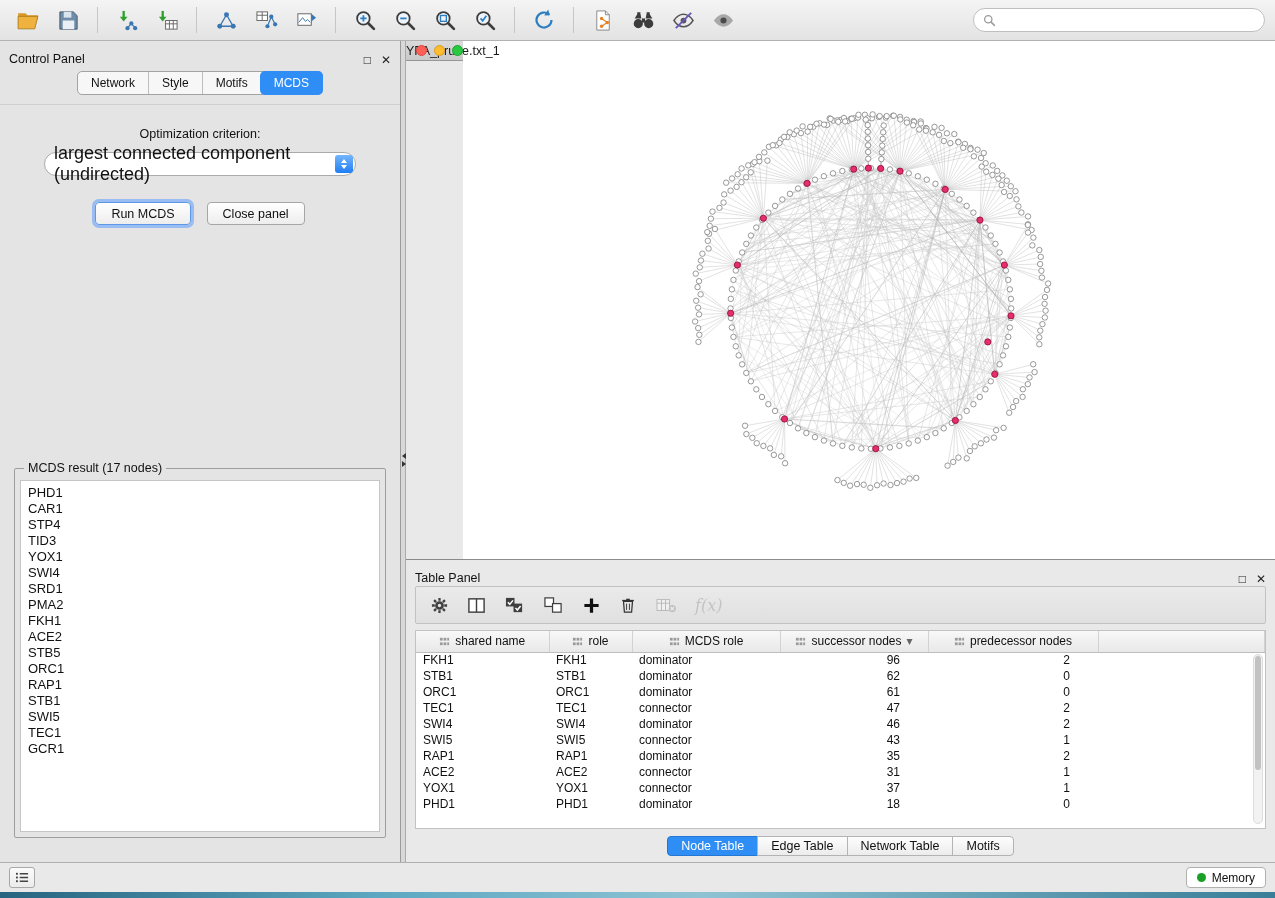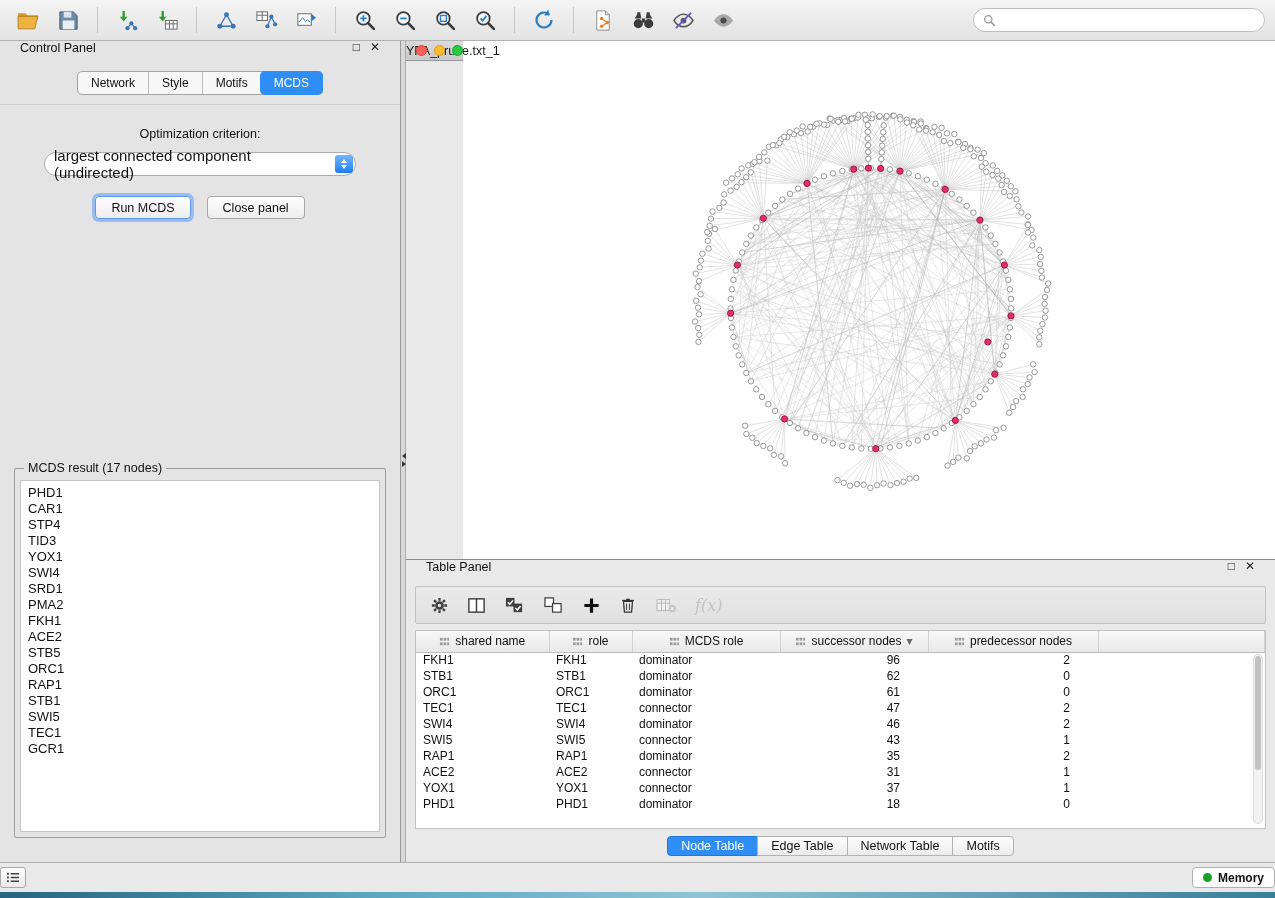--- a/index.html
+++ b/index.html
@@ -12,36 +12,36 @@
   .tb-btn { width:36px; height:32px; display:flex; align-items:center; justify-content:center; border-radius:4px; cursor:pointer; }
   .tb-sep { width:1px; height:26px; background:#c6c6c6; margin:0 7px; flex:none; }
   .search-box { margin-left:auto; width:292px; height:24px; background:#fff; border:1px solid #bfbfbf; border-radius:12px; display:flex; align-items:center; padding:0 9px; gap:6px; }
   .search-box input { border:none; outline:none; flex:1; font-size:12px; font-family:inherit; background:transparent; }
 
   
   .main { flex:1; display:flex; min-height:0; }
 
   
   .control-panel { width:401px; flex:none; background:#e4e4e4; border-right:1px solid #9a9a9a; display:flex; flex-direction:column; }
-  .panel-header { height:25px; display:flex; align-items:flex-start; padding:0 20px; font-size:12.5px; flex:none;gap:24px; }
+  .panel-header { height:25px; display:flex; align-items:flex-end; padding:0 9px; font-size:12.5px; flex:none;gap:24px; }
   .win-btns { margin-left:auto; display:flex; gap:10px; }
   .win-btn { font-size:12px; color:#222; cursor:pointer; line-height:1; }
   .cp-tabs { display:flex; justify-content:center; padding:5px 8px 9px; border-bottom:1px solid #cfcfcf; flex:none; }
   .seg { display:flex; background:#f7f7f7; border:1px solid #a3a3a3; border-radius:5px; }
   .seg-item { padding:4px 13px; font-size:12px; border-left:1px solid #bdbdbd; cursor:pointer; }
   .seg-item:first-child { border-left:none; }
   .seg-item.active { background:#2e8ef5; color:#fff; border-radius:5px; margin:-1px; border-left:none; padding:5px 14px; }
   .cp-content { display:flex; flex-direction:column; align-items:center; padding-top:22px; flex:none; }
   .opt-label { font-size:12.5px; margin-bottom:11px; }
-  .select { width:312px; height:24px; background:#fff; border:1px solid #ababab; border-radius:12px; position:relative; display:flex; align-items:center; padding:0 26px 0 9px; font-size:15px; cursor:pointer; }
+  .select { width:312px; height:24px; background:#fff; border:1px solid #ababab; border-radius:12px; position:relative; display:flex; align-items:center; padding:0 26px 0 9px; font-size:18px; cursor:pointer; }
   .select .stepper { position:absolute; right:2px; top:2px; width:18px; height:18px; border-radius:3px; background:linear-gradient(#74b6fb,#1f7ef2); display:flex; flex-direction:column; align-items:center; justify-content:center; color:#fff; }
   .stepper .tri { width:0; height:0; border-left:3.5px solid transparent; border-right:3.5px solid transparent; }
   .stepper .up { border-bottom:4px solid #fff; margin-bottom:2px; }
   .stepper .down { border-top:4px solid #fff; }
-  .btn-row { display:flex; gap:16px; margin-top:20px; }
+  .btn-row { display:flex; gap:16px; margin-top:26px; }
   .btn { height:23px; padding:0 15px; background:linear-gradient(#ffffff,#ededed); border:1px solid #a6a6a6; border-radius:4px; font-size:12.5px; display:flex; align-items:center; cursor:pointer; }
   .btn.focused { box-shadow:0 0 0 3px rgba(77,148,255,.5); border-color:#5d98e8; }
   .result-box { margin:auto 14px 24px; border:1px solid #9e9e9e; border-radius:2px; padding:5px; flex:none; }
   .result-box legend { font-size:12.5px; padding:0 4px; margin-left:4px; }
   .result-list { background:#fff; border:1px solid #c5c5c5; height:352px; overflow:hidden; padding:4px 7px; font-size:13px; }
   .result-item { height:16px; line-height:16px; cursor:default; }
 
   
   .splitter { width:5px; flex:none; background:#d8d8d8; border-right:1px solid #aaa; position:relative; cursor:col-resize; }
   .splitter-handle { position:absolute; top:410px; left:0; width:5px; height:18px; display:flex; flex-direction:column; align-items:center; justify-content:center; gap:2px; }
@@ -75,21 +75,21 @@
   tbody td.num { text-align:right; padding-right:28px; }
   .vscroll { position:absolute; top:23px; right:2px; bottom:4px; width:10px; background:#f2f2f2; border:1px solid #dcdcdc; border-radius:5px; }
   .vscroll .thumb { position:absolute; top:1px; left:1px; right:1px; height:68%; background:#c2c2c2; border-radius:4px; cursor:pointer; }
   .tp-tabs { height:33px; flex:none; display:flex; justify-content:center; align-items:center; }
   .tp-tab { height:20px; padding:0 13px; border:1px solid #b3b3b3; background:linear-gradient(#fdfdfd,#ececec); font-size:12.5px; display:flex; align-items:center; margin-left:-1px; cursor:pointer; }
   .tp-tab:first-child { border-radius:4px 0 0 4px; margin-left:0; }
   .tp-tab:last-child { border-radius:0 4px 4px 0; }
   .tp-tab.active { background:#2e8ef5; color:#fff; border-color:#2477d2; }
 
   
-  .status-bar { height:30px; flex:none; background:#e9e9e9; border-top:1px solid #b0b0b0; display:flex; align-items:center; padding:0 0;font-weight:bold; }
+  .status-bar { height:30px; flex:none; background:#e9e9e9; border-top:1px solid #b0b0b0; display:flex; align-items:center; padding:0 9px; }
   .menu-btn { width:26px; height:21px; border:1px solid #a8a8a8; border-radius:3px; background:linear-gradient(#fbfbfb,#ececec); display:flex; align-items:center; justify-content:center; cursor:pointer; }
   .memory-btn { margin-left:auto; height:21px; border:1px solid #b0b0b0; border-radius:4px; background:#fff; display:flex; align-items:center; gap:6px; padding:0 10px; font-size:12px; cursor:pointer; }
   .memory-dot { width:9px; height:9px; border-radius:50%; background:#18a126; flex:none; }
   .desktop-strip { height:6px; flex:none; background:linear-gradient(90deg,#27647f,#5da8c2 30%,#8fc3d4 55%,#3a7e98); }
 </style>
 </head>
 <body>
 
 <div id="app">
 

